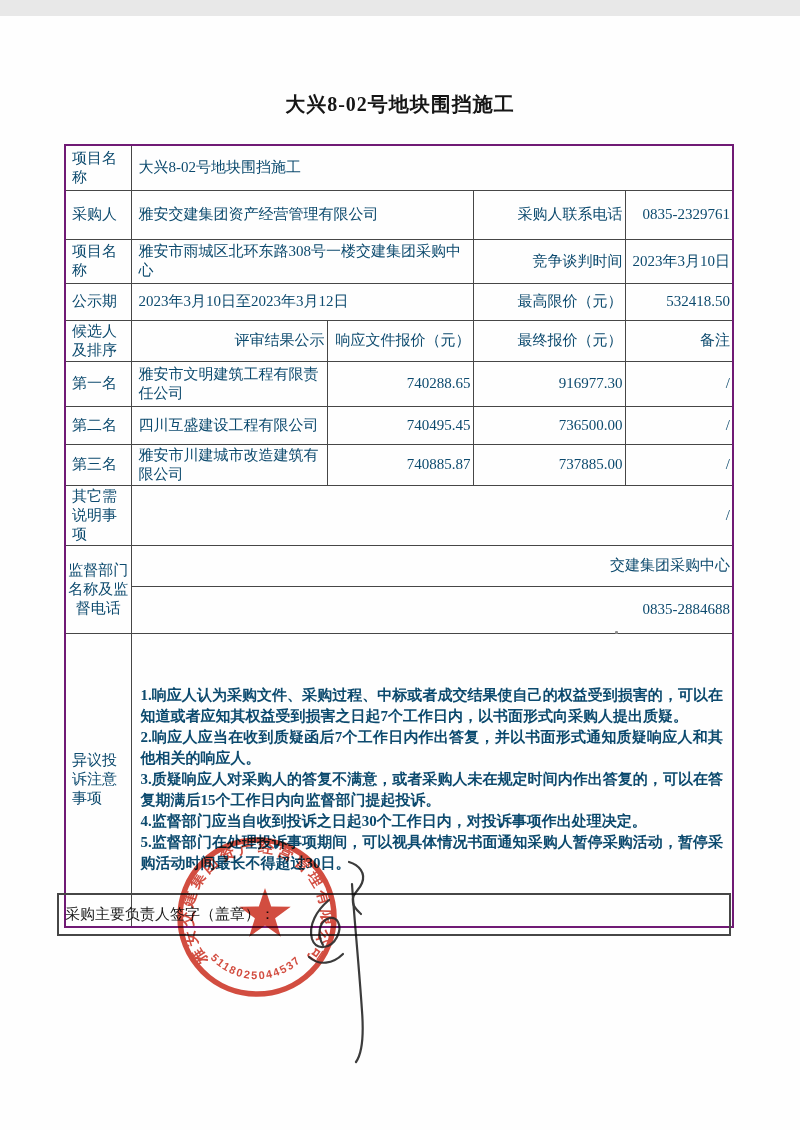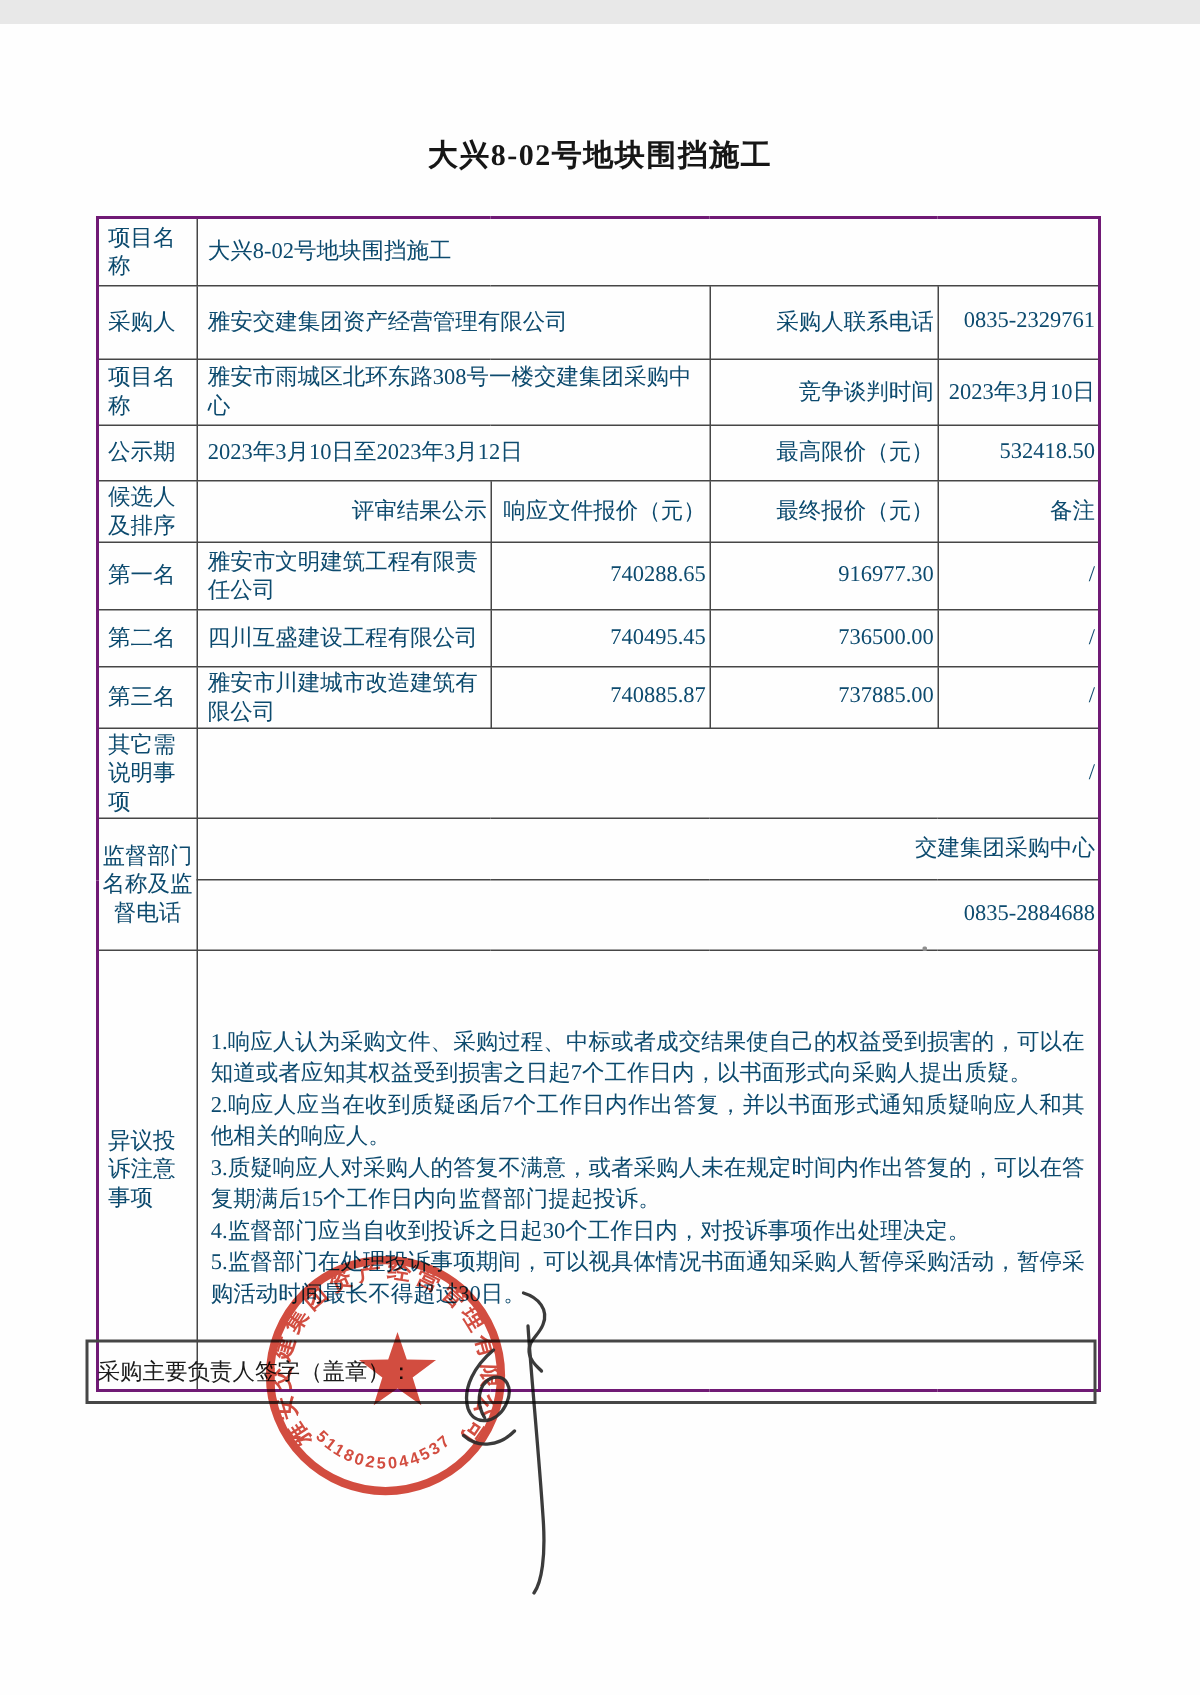--- a/index.html
+++ b/index.html
@@ -25,21 +25,21 @@
   }
   table.main td{
     border:1px solid #464646;
     overflow:hidden;
     word-break:break-all;
   }
   td.lab{ text-align:left; padding:1px 2px 1px 6px; }
   td.lab-c{ text-align:center; padding:15px 1px; }
   td.val{ text-align:left; padding:1px 7px; }
   td.ctr{ text-align:right; padding:1px 2px; }
-  td.notice-cell{ vertical-align:middle; padding:4px 9px; }
+  td.notice-cell{ vertical-align:middle; padding:4px 9px;font-weight:bold; }
   .notice-p{ line-height:21px; text-align:justify; }
   .sig-box{
     position:absolute;left:57px;top:877px;width:664px;height:39px;
     border:2px solid #464646;
     display:flex;align-items:center;
     padding-left:6px;font-size:15px;background:transparent;
   }
   .overlay{
     position:absolute;left:0;top:0;width:800px;height:1130px;
     pointer-events:none;

